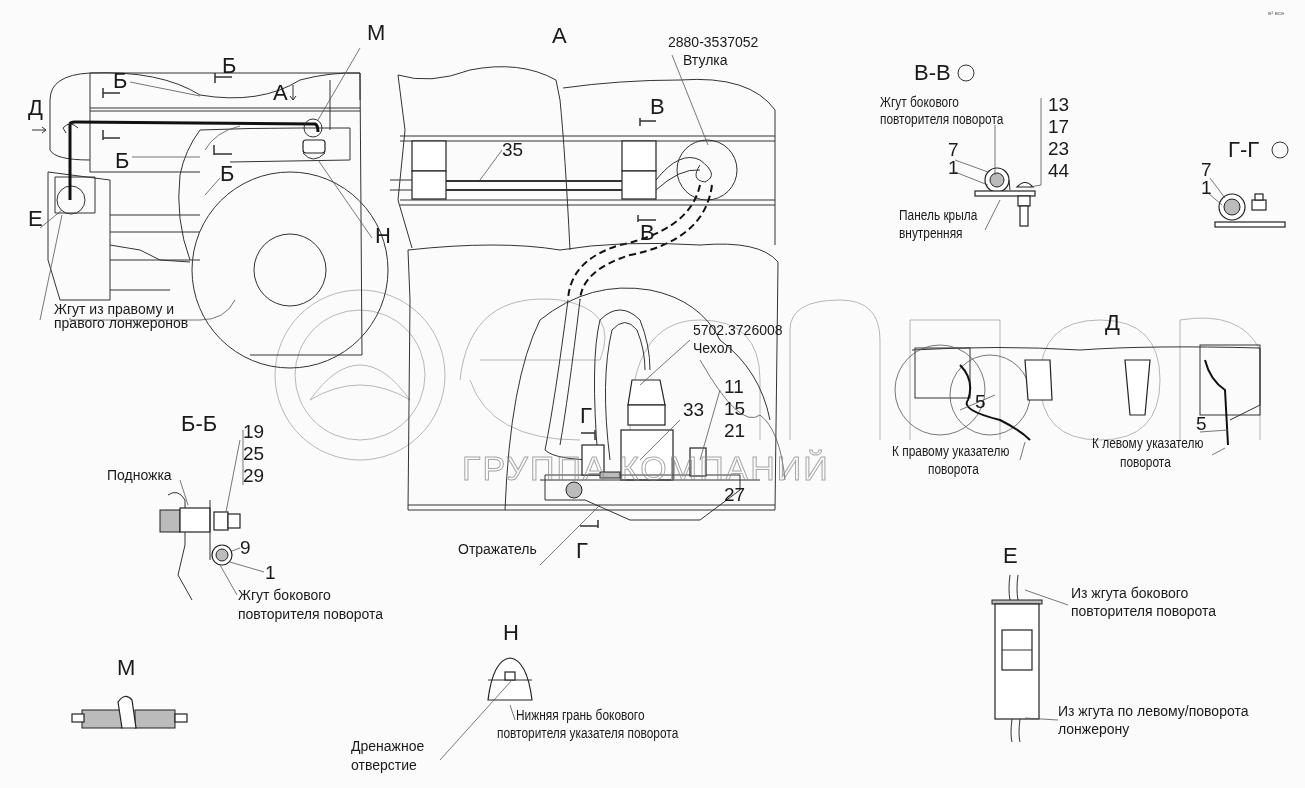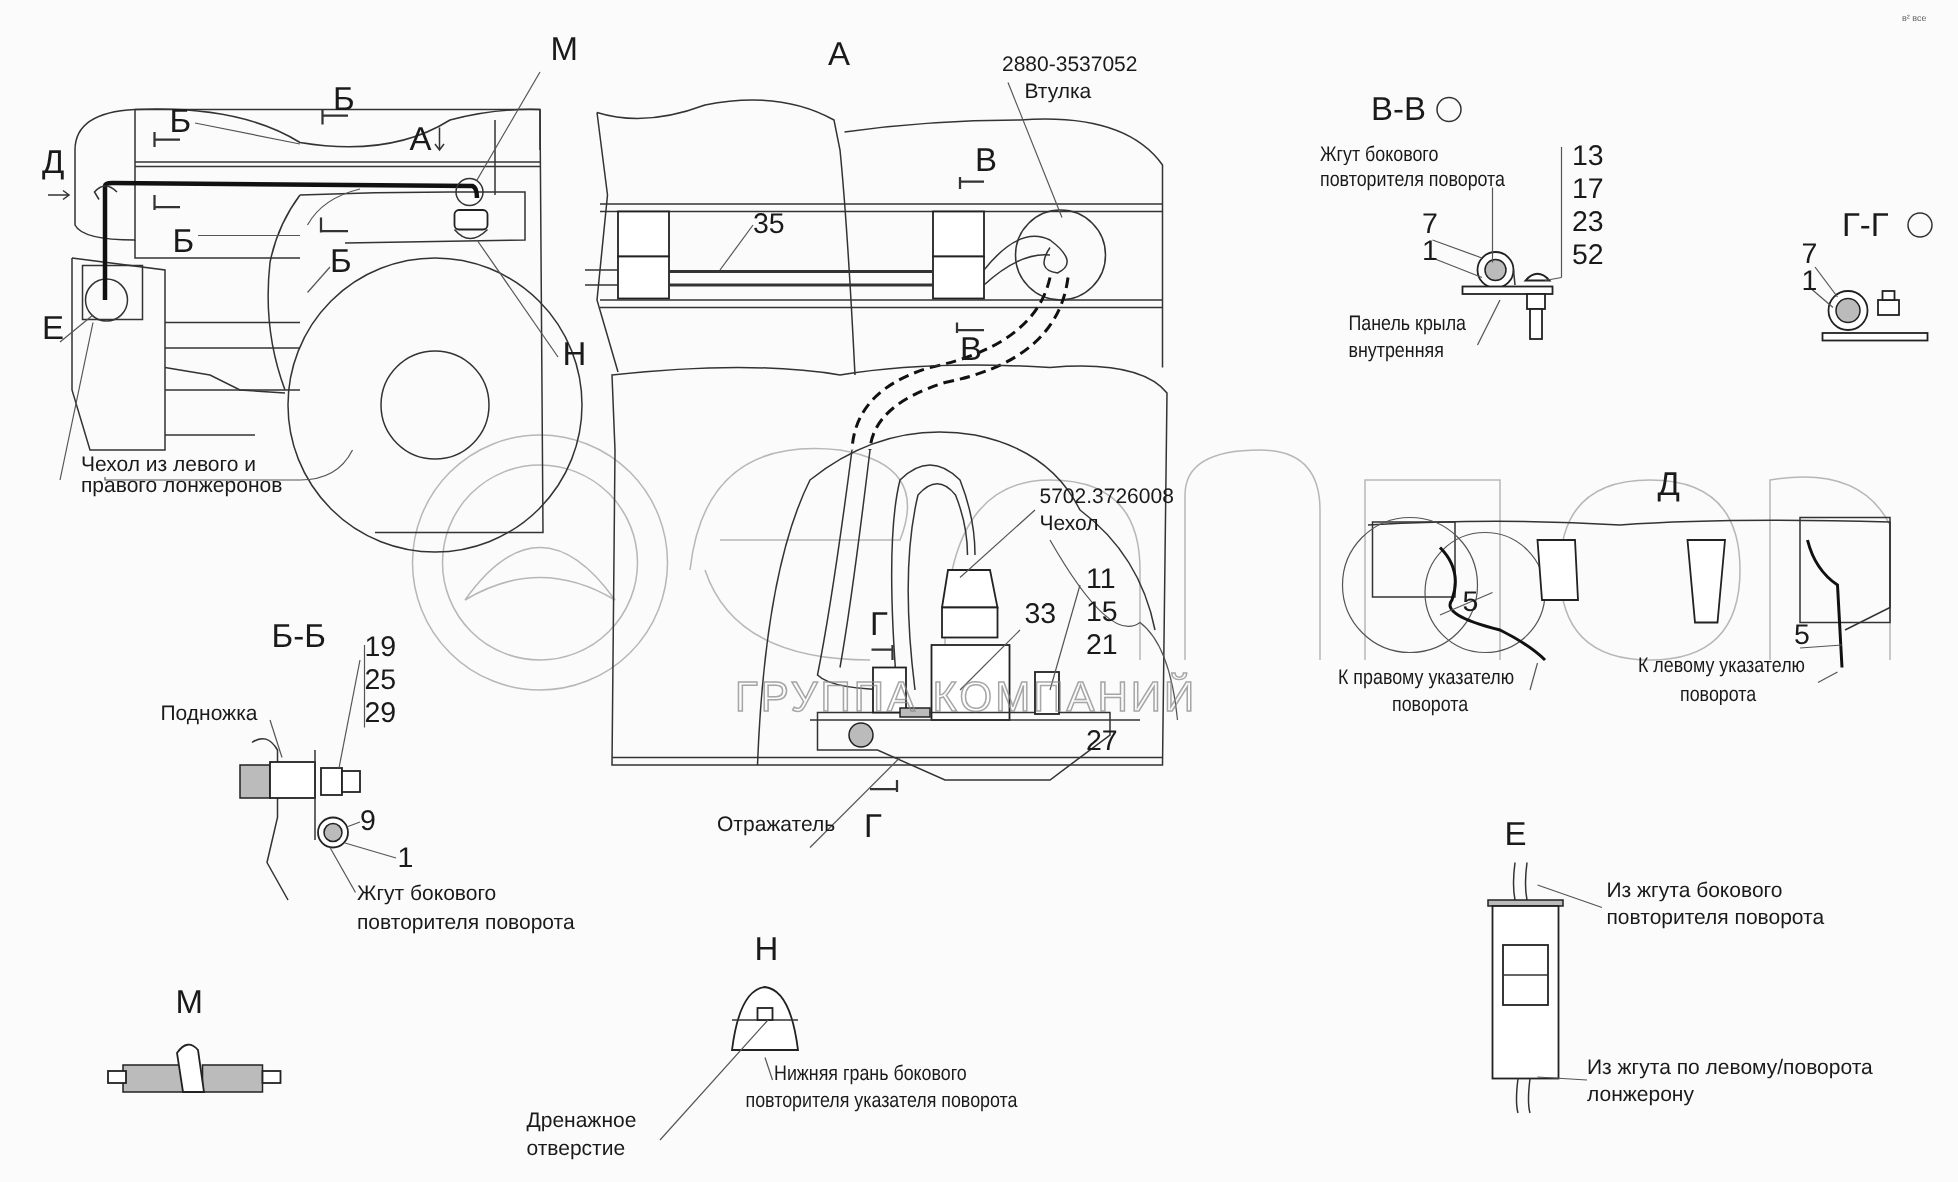--- a/index.html
+++ b/index.html
@@ -10,21 +10,21 @@
   .thick { fill:none; stroke:#111; stroke-width:3; }
   .dash { fill:none; stroke:#111; stroke-width:2; stroke-dasharray:7 4; }
   .wm { fill:none; stroke:#9a9a9a; stroke-width:1; opacity:0.7; }
   .hatch { fill:#bbb; stroke:#222; stroke-width:1; }
   .box { fill:#fff; stroke:#222; stroke-width:1.2; }
   .lbl { position:absolute; white-space:nowrap; line-height:1; }
   .big { font-size:22px; }
   .med { font-size:19px; }
   .sm { font-size:14px; }
   .cond { font-size:14px; transform-origin:left top; transform:scaleX(0.85); }
-  .wm-text { position:absolute; font-size:28px; letter-spacing:2px; color:transparent; -webkit-text-stroke:1px #8a8a8a; opacity:0.75;margin-left:28px; }
+  .wm-text { position:absolute; font-size:34px; letter-spacing:2px; color:transparent; -webkit-text-stroke:1px #8a8a8a; opacity:0.75; }
   .tiny { position:absolute; font-size:6px; color:#666; }
 </style>
 </head>
 <body>
 
 <svg id="drawing" viewBox="0 0 1305 788">
 
   <g>
     <circle class="wm" cx="360" cy="375" r="85"></circle>
     <circle class="wm" cx="360" cy="375" r="65"></circle>
@@ -238,49 +238,49 @@
 
 <div class="lbl big" style="left:28px;top:97px;">Д</div>
 <div class="lbl big" style="left:113px;top:70px;">Б</div>
 <div class="lbl big" style="left:222px;top:55px;">Б</div>
 <div class="lbl big" style="left:115px;top:150px;">Б</div>
 <div class="lbl big" style="left:220px;top:163px;">Б</div>
 <div class="lbl big" style="left:273px;top:82px;">А</div>
 <div class="lbl big" style="left:367px;top:22px;">М</div>
 <div class="lbl big" style="left:28px;top:208px;">Е</div>
 <div class="lbl big" style="left:375px;top:225px;">Н</div>
-<div class="lbl sm" style="left:54px;top:302px;">Чехол из левого и</div>
+<div class="lbl sm" style="left:54px;top:302px;">Жгут из правому и</div>
 <div class="lbl sm" style="left:54px;top:316px;">правого лонжеронов</div>
 
 <div class="lbl big" style="left:552px;top:25px;">А</div>
 <div class="lbl sm" style="left:668px;top:35px;">2880-3537052</div>
 <div class="lbl sm" style="left:683px;top:53px;">Втулка</div>
 <div class="lbl med" style="left:502px;top:140px;">35</div>
 <div class="lbl big" style="left:650px;top:96px;">В</div>
 <div class="lbl big" style="left:640px;top:222px;">В</div>
 <div class="lbl sm" style="left:693px;top:323px;">5702.3726008</div>
 <div class="lbl sm" style="left:693px;top:341px;">Чехол</div>
 <div class="lbl med" style="left:683px;top:400px;">33</div>
 <div class="lbl med" style="left:724px;top:377px;">11</div>
 <div class="lbl med" style="left:724px;top:399px;">15</div>
 <div class="lbl med" style="left:724px;top:421px;">21</div>
 <div class="lbl med" style="left:724px;top:443px;margin-top:42px;">27</div>
 <div class="lbl big" style="left:580px;top:405px;">Г</div>
 <div class="lbl big" style="left:576px;top:540px;">Г</div>
-<div class="lbl sm" style="left:478px;top:542px;">Отражатель</div>
+<div class="lbl sm" style="left:458px;top:542px;">Отражатель</div>
 
 <div class="lbl big" style="left:914px;top:62px;">В-В</div>
 <div class="lbl cond" style="left:880px;top:95px;">Жгут бокового</div>
 <div class="lbl cond" style="left:880px;top:112px;">повторителя поворота</div>
 <div class="lbl med" style="left:948px;top:140px;">7</div>
 <div class="lbl med" style="left:948px;top:158px;">1</div>
 <div class="lbl med" style="left:1048px;top:95px;">13</div>
 <div class="lbl med" style="left:1048px;top:117px;">17</div>
 <div class="lbl med" style="left:1048px;top:139px;">23</div>
-<div class="lbl med" style="left:1048px;top:161px;">52</div>
+<div class="lbl med" style="left:1048px;top:161px;">44</div>
 <div class="lbl cond" style="left:899px;top:208px;">Панель крыла</div>
 <div class="lbl cond" style="left:899px;top:226px;">внутренняя</div>
 
 <div class="lbl big" style="left:1228px;top:139px;">Г-Г</div>
 <div class="lbl med" style="left:1201px;top:160px;">7</div>
 <div class="lbl med" style="left:1201px;top:178px;">1</div>
 
 <div class="lbl big" style="left:1105px;top:312px;">Д</div>
 <div class="lbl med" style="left:975px;top:392px;">5</div>
 <div class="lbl med" style="left:1196px;top:414px;">5</div>

